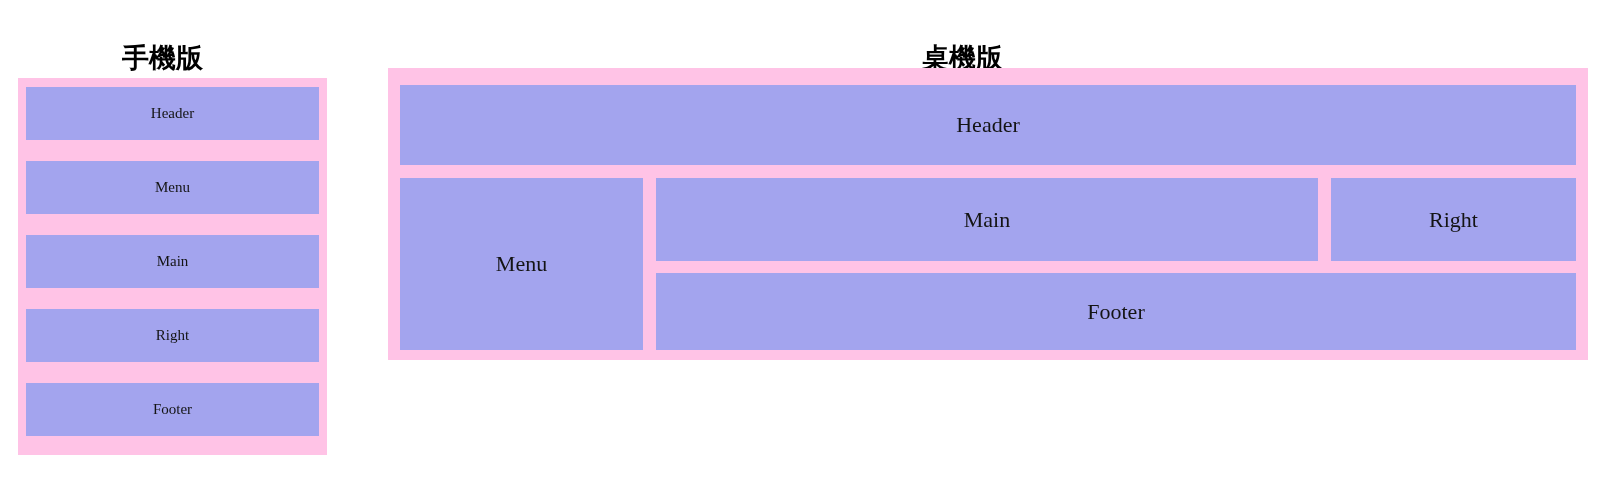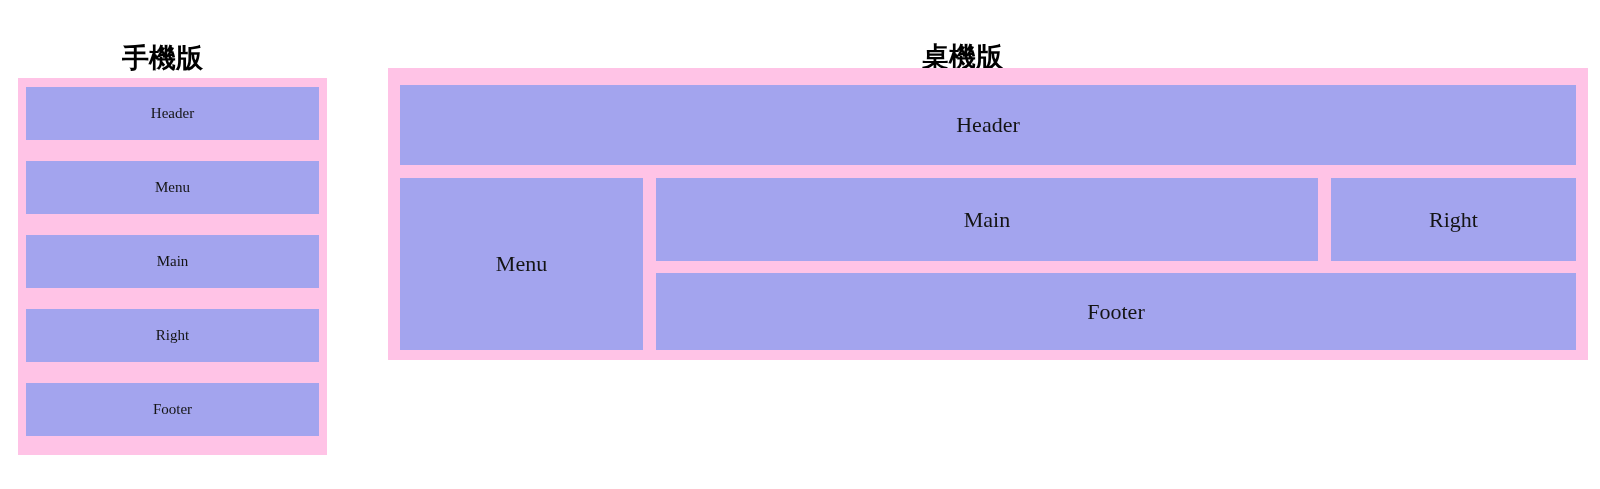--- a/index.html
+++ b/index.html
@@ -21,21 +21,21 @@
     position: absolute;
     font-family: "DejaVu Sans", sans-serif;
     font-weight: bold;
     font-size: 27px;
     color: #000000;
     line-height: 1;
     white-space: nowrap;
     margin-top: 32px;
   }
   #title-mobile  { left: 122px; top: 12px; }
-  #title-desktop { left: 922px; top: 12px; font-family: Liberation Serif, serif; }
+  #title-desktop { left: 922px; top: 12px; }
 
   
   .wrap {
     position: absolute;
     background: #ffc3e6;
     box-sizing: border-box;
   }
   .cell {
     position: absolute;
     background: #a3a4ee;

